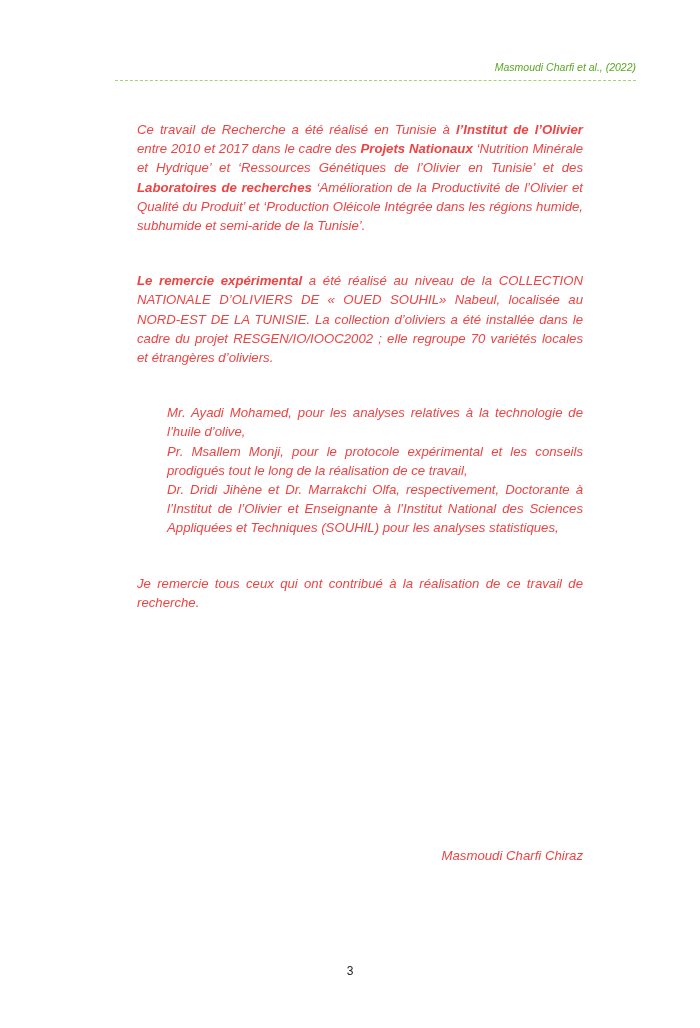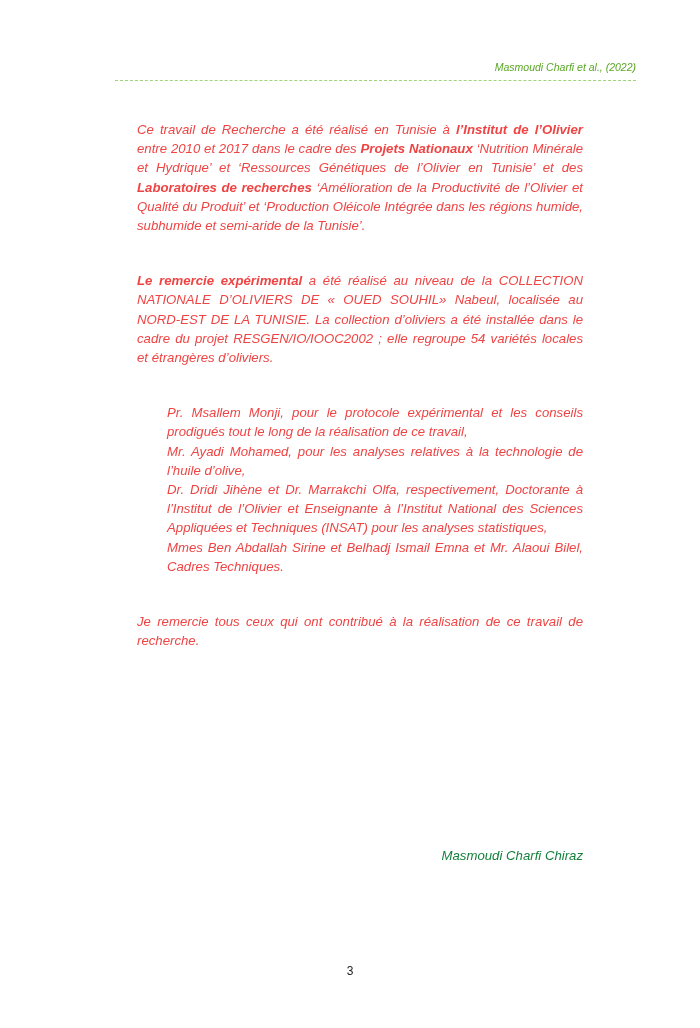--- a/index.html
+++ b/index.html
@@ -24,47 +24,46 @@
   .p1 { margin-bottom: 36px !important; }
   .p2 { margin-bottom: 36px !important; }
   .p3 { margin-bottom: 0 !important; }
   .contrib { margin: 0; padding-left: 30px; }
   .contrib p { margin: 0; }
   .p4 { margin-top: 36px !important; }
   b { font-weight: bold; }
   .sig {
     position: absolute; right: 117px; top: 846px; text-align: right;
     font-family: "Liberation Sans", sans-serif; font-style: italic;
-    font-size: 13.2px; line-height: 19.5px; color: #15803d;
+    font-size: 13.2px; line-height: 19.5px; color: #ef4444;
   }
   .sig div { white-space: nowrap; }
   .page-num {
     position: absolute; left: 0; width: 700px; top: 964px; text-align: center;
     font-family: "Liberation Sans", sans-serif; font-size: 12px; color: #222;
   }
 </style>
 </head>
 <body>
 
 <div class="page">
 
   <div class="running-head">Masmoudi Charfi et al., (2022)</div>
   <div class="head-rule"></div>
 
   <div class="body">
     <p class="p1"><span>Ce travail de Recherche a été réalisé en Tunisie à </span><b>l’Institut de l’Olivier</b><span> entre 2010 et 2017 dans le cadre des </span><b>Projets Nationaux</b><span> ‘Nutrition Minérale et Hydrique’ et ‘Ressources Génétiques de l’Olivier en Tunisie’ et des </span><b>Laboratoires  de recherches</b><span> ‘Amélioration de la Productivité de l’Olivier et Qualité du Produit’ et ‘Production Oléicole Intégrée dans les régions humide, subhumide et semi-aride de la Tunisie’.</span></p>
 
-    <p class="p2"><b>Le remercie expérimental</b><span> a été réalisé au niveau de la COLLECTION NATIONALE D’OLIVIERS DE « OUED SOUHIL» Nabeul, localisée au NORD-EST DE LA TUNISIE. La collection d’oliviers a été installée dans le cadre du projet RESGEN/IO/IOOC2002 ; elle regroupe 54 variétés locales et étrangères d’oliviers.</span></p>
+    <p class="p2"><b>Le remercie expérimental</b><span> a été réalisé au niveau de la COLLECTION NATIONALE D’OLIVIERS DE « OUED SOUHIL» Nabeul, localisée au NORD-EST DE LA TUNISIE. La collection d’oliviers a été installée dans le cadre du projet RESGEN/IO/IOOC2002 ; elle regroupe 70 variétés locales et étrangères d’oliviers.</span></p>
 
 
     <div class="contrib">
+      <p>Mr. Ayadi Mohamed, pour les analyses relatives à la technologie de l’huile d’olive,</p>
       <p>Pr. Msallem Monji, pour le protocole expérimental et les conseils prodigués tout le long de la réalisation de ce travail,</p>
-      <p>Mr. Ayadi Mohamed, pour les analyses relatives à la technologie de l’huile d’olive,</p>
-      <p>Dr. Dridi Jihène et Dr. Marrakchi Olfa, respectivement, Doctorante à l’Institut de l’Olivier et Enseignante à l’Institut National des Sciences Appliquées et Techniques (INSAT) pour les analyses statistiques,</p>
-      <p>Mmes Ben Abdallah Sirine et Belhadj Ismail Emna et Mr. Alaoui Bilel,  Cadres Techniques.</p>
+      <p>Dr. Dridi Jihène et Dr. Marrakchi Olfa, respectivement, Doctorante à l’Institut de l’Olivier et Enseignante à l’Institut National des Sciences Appliquées et Techniques (SOUHIL) pour les analyses statistiques,</p>
     </div>
 
     <p class="p4">Je remercie tous ceux qui ont contribué à la réalisation de ce travail de recherche.</p>
   </div>
 
   <div class="sig">
     <div>Masmoudi Charfi Chiraz</div>
   </div>
 
   <div class="page-num">3</div>

